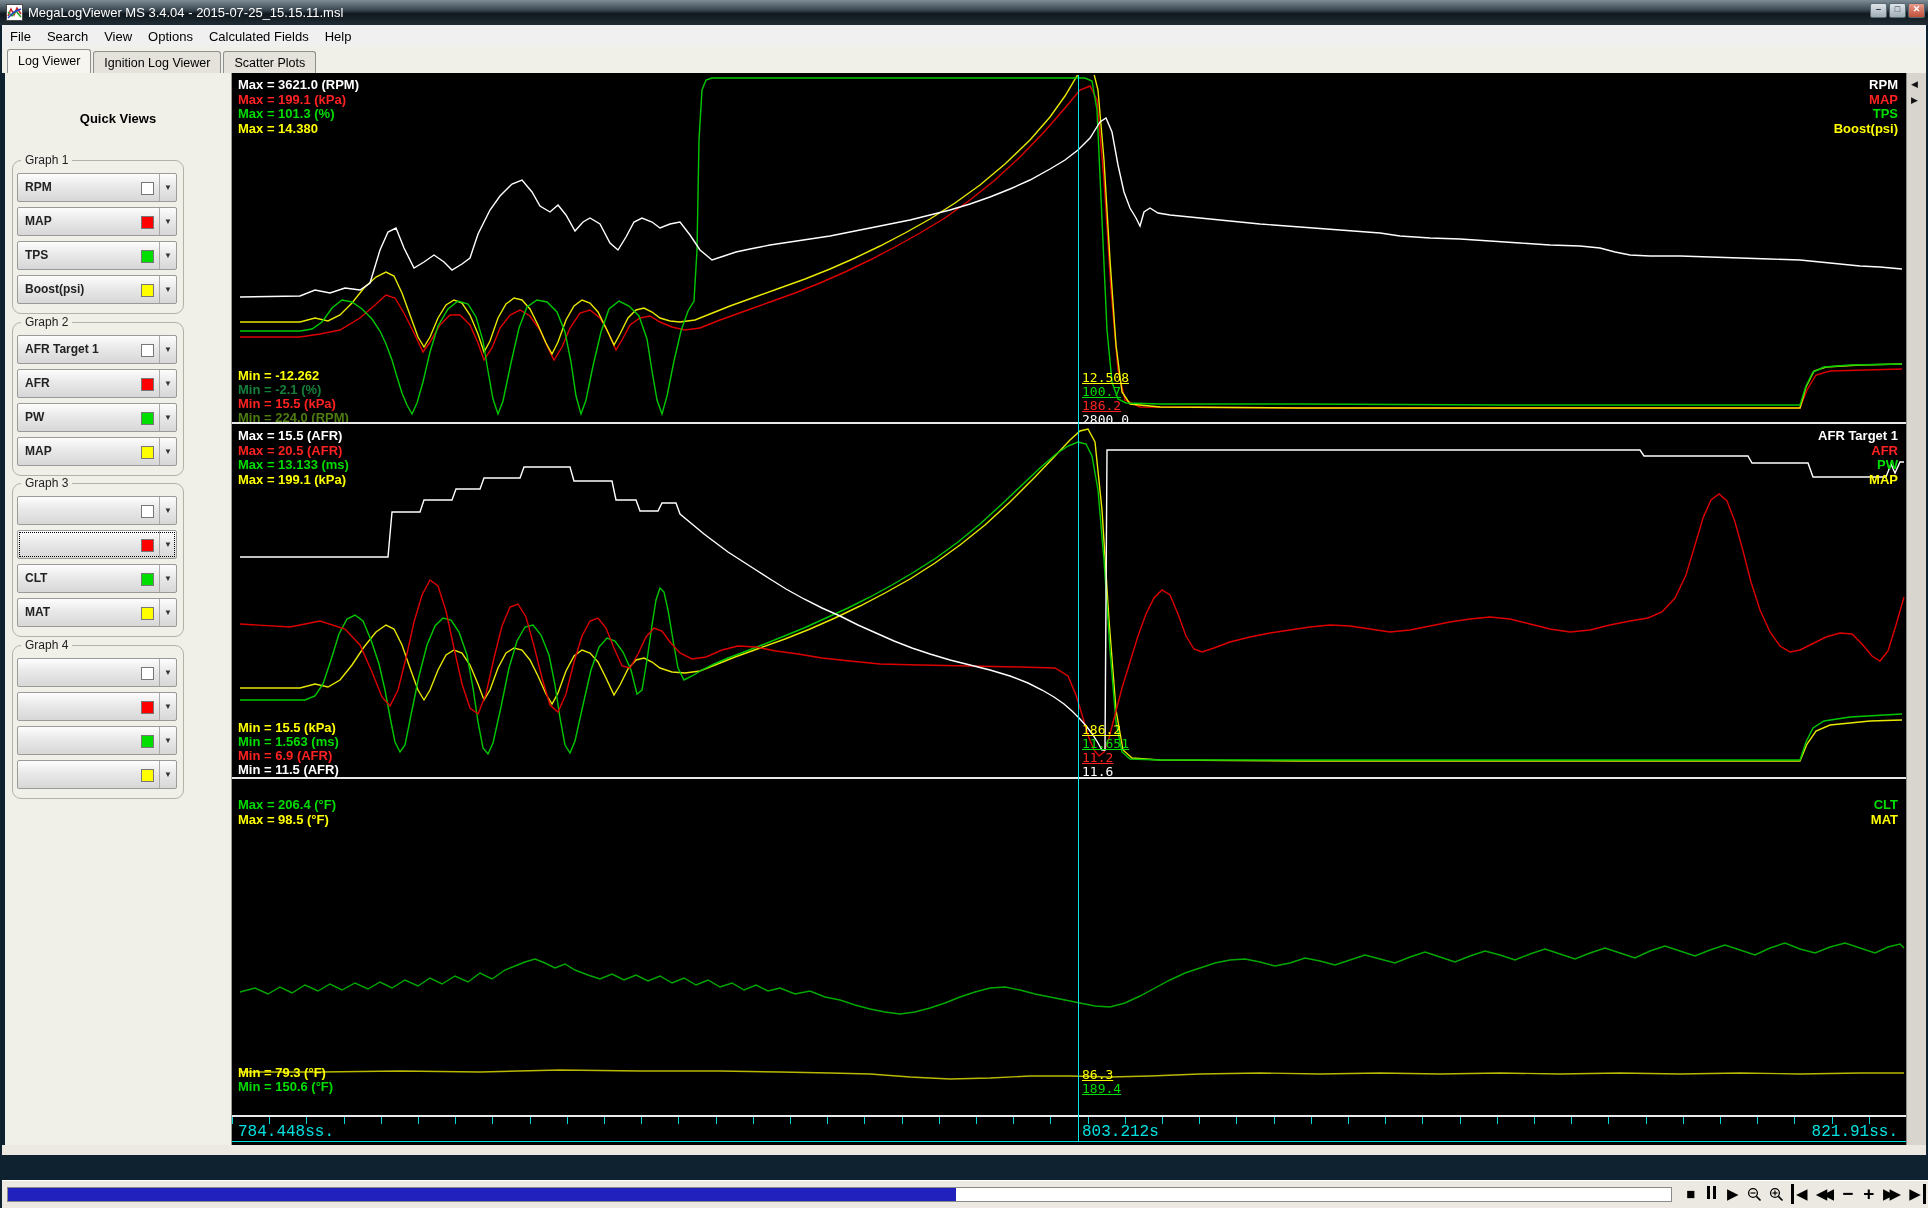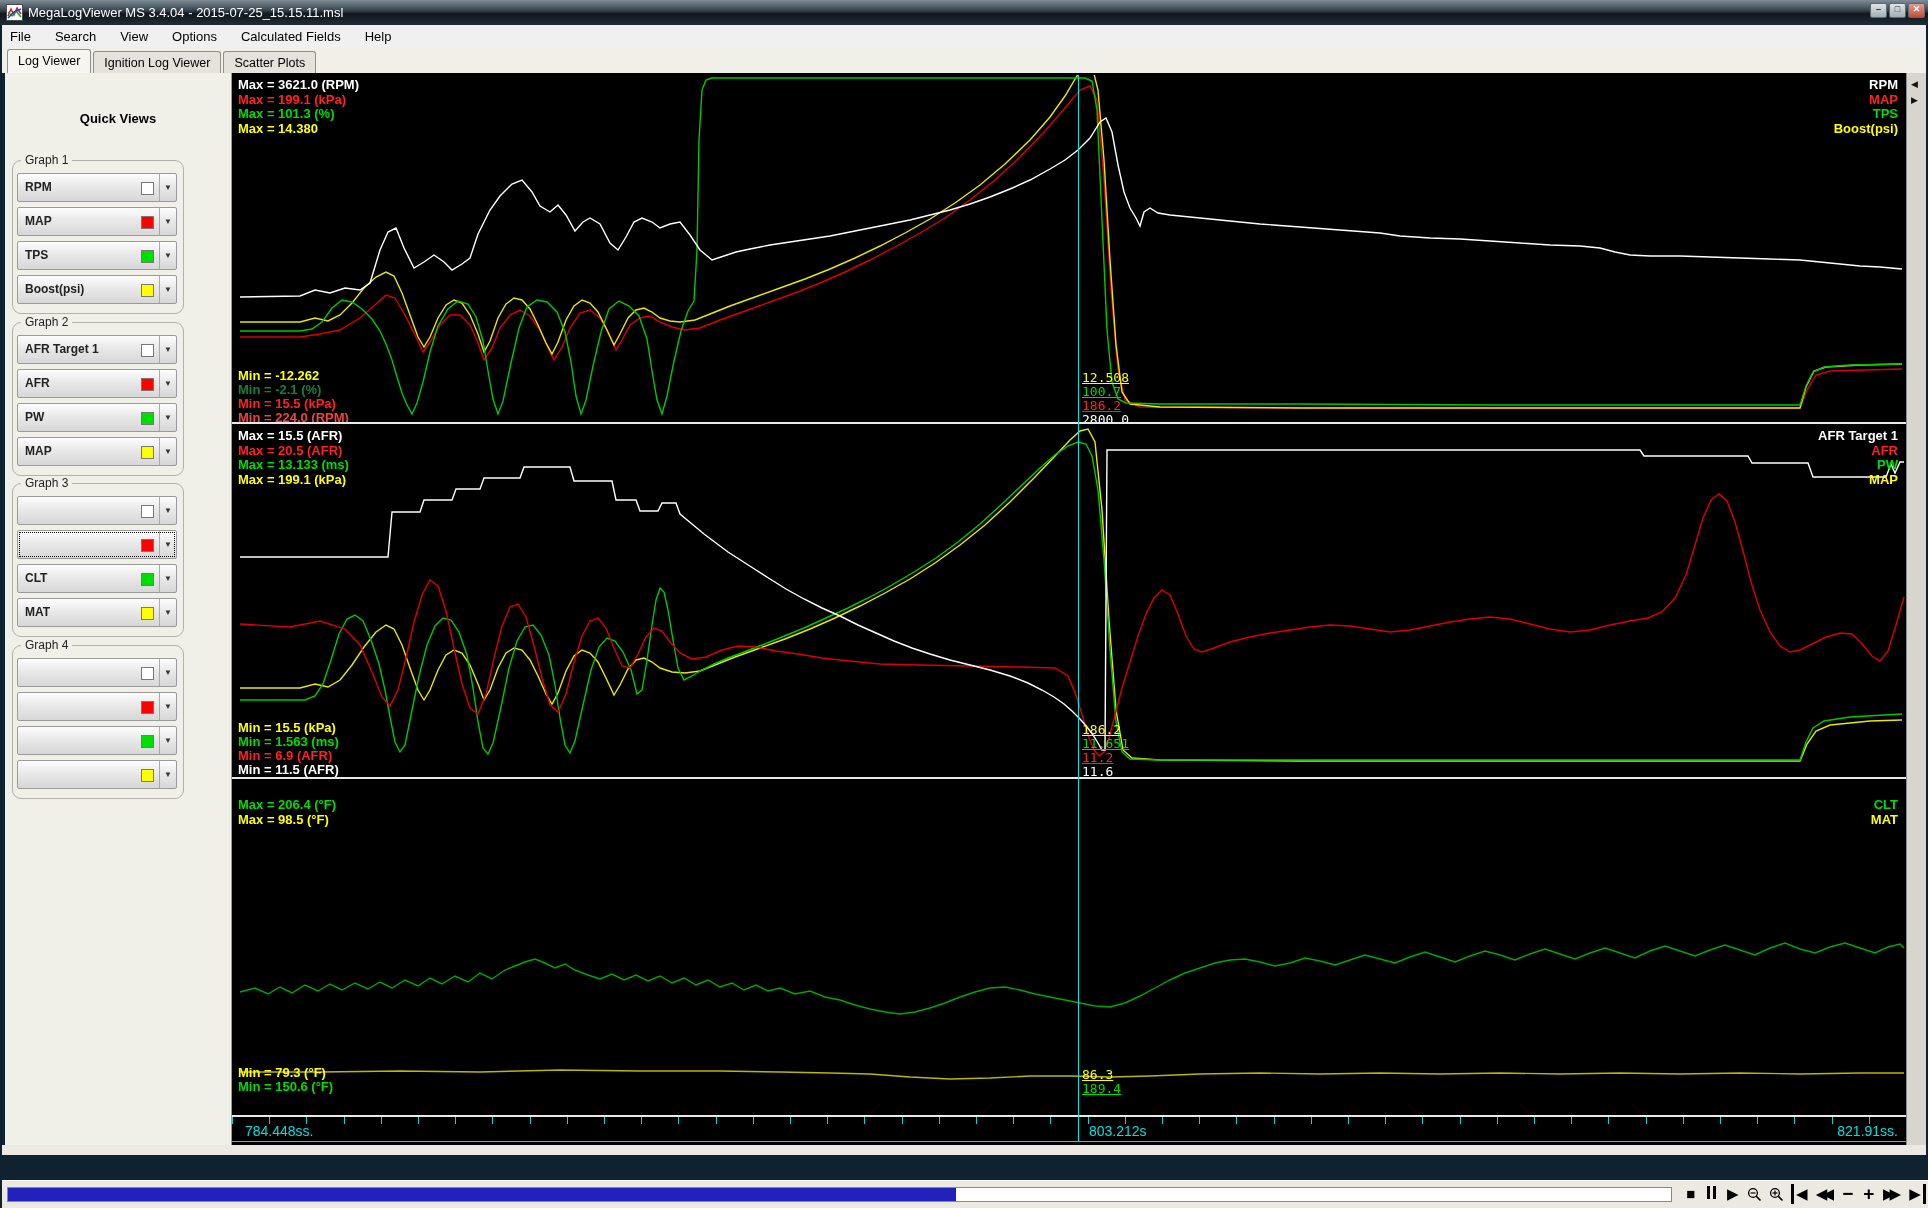--- a/index.html
+++ b/index.html
@@ -9,21 +9,21 @@
     background:linear-gradient(180deg,#7e8d97 0%,#3a4750 40%,#10181e 55%,#202c34 100%);
     display:flex;align-items:center;color:#fff;font-size:13px;}
   #app-icon{width:17px;height:17px;margin:0 5px 0 6px;flex:0 0 auto;}
   #win-btns{position:absolute;right:3px;top:3px;display:flex;gap:2px;}
   .winbtn{width:15px;height:13px;border:1px solid #5a6a74;border-radius:2px;
     background:linear-gradient(#dfe5e9,#9fadb6);color:#1c2a33;font-size:9px;line-height:11px;
     text-align:center;font-weight:bold;}
   .winbtn.close{background:linear-gradient(#e89a8a,#c05038);color:#fff;}
   
   #menubar{position:absolute;left:2px;top:25px;width:1924px;height:22px;background:#f0f0f0;
-    border-bottom:7px solid #be185d;display:flex;align-items:center;font-size:13px;color:#000;gap:8px;}
+    border-bottom:7px solid #be185d;display:flex;align-items:center;font-size:13px;color:#000;}
   .menu-item{padding:2px 8px;}
   
   #tabstrip{position:absolute;left:2px;top:47px;width:1924px;height:26px;background:#f0efe8;
     display:flex;align-items:flex-end;padding-left:5px;box-sizing:border-box;}
   .tab{font-size:12.5px;color:#000;border:1px solid #8f8f8f;border-bottom:none;
     border-radius:3px 3px 0 0;padding:4px 10px 3px 10px;margin-right:2px;background:#e4e2da;}
   .tab.active{background:#f6f5f0;padding-bottom:5px;position:relative;z-index:2;}
   
   #sidebar{position:absolute;left:5px;top:73px;width:227px;height:1072px;background:#f0efe8;
     border-right:1px solid #9a9a94;box-sizing:border-box;}
@@ -47,22 +47,22 @@
   .gsep{position:absolute;left:0;width:1674px;height:2px;background:#e9e9e9;}
   .glabel{position:absolute;font-size:13px;font-weight:bold;line-height:14px;white-space:nowrap;}
   .gcursorval{position:absolute;left:850px;font-size:13px;line-height:14px;
     font-family:"DejaVu Sans Mono",monospace;white-space:nowrap;text-decoration:underline;}
   .glegend{position:absolute;right:8px;text-align:right;font-size:13px;font-weight:bold;line-height:14px;}
   #cursorline{position:absolute;left:846px;top:2px;width:1px;height:1066px;background:#00e8e8;z-index:5;}
   
   #timeline{position:absolute;left:0;top:1044px;width:1674px;height:24px;}
   .tick{position:absolute;top:0;width:1px;height:7px;background:#00d8d8;}
   #tl-bottomline{position:absolute;left:0;top:1068px;width:1674px;height:1px;background:#00e0e0;}
-  .tl-label{position:absolute;top:6px;color:#00e0e0;font-size:14px;
-    font-family:Liberation Sans, sans-serif;white-space:nowrap;margin-left:7px;}
+  .tl-label{position:absolute;top:6px;color:#00e0e0;font-size:16px;
+    font-family:Liberation Mono, monospace;white-space:nowrap;}
   
   #gscroll{position:absolute;left:1906px;top:73px;width:20px;height:1072px;background:#d8d5ce;
     border-left:1px solid #8c8c86;box-sizing:border-box;}
   .gs-arrow{position:absolute;left:4px;font-size:9px;color:#111;}
   
   #bottomgap{position:absolute;left:2px;top:1145px;width:1924px;height:10px;background:#ece9e2;}
   #statusbar{position:absolute;left:2px;top:1155px;width:1924px;height:25px;background:#ece9e2;
     border-top:1px solid #c6c3bc;display:flex;align-items:center;font-size:13px;color:#000;}
   #record-text{margin-left:8px;}
   #badges{position:absolute;right:2px;top:2px;display:flex;}
@@ -278,21 +278,21 @@
           <polyline points="240,331 300,331 312,329 322,322 332,308 342,300 352,302 362,309 372,319 380,331 386,344 392,360 397,377 402,393 407,405 412,414 417,403 423,382 430,352 438,326 448,309 458,301 468,304 476,317 483,341 488,371 493,399 498,414 503,401 511,363 519,328 527,307 537,300 547,302 557,312 565,332 571,362 576,396 581,414 586,400 593,366 601,332 609,309 619,301 629,306 639,316 647,339 652,371 657,400 662,414 667,396 674,361 681,331 688,311 694,301 697,250 699,140 702,90 706,80 712,78 1085,78 1092,81 1097,110 1102,220 1107,330 1112,382 1118,399 1126,403 1160,404 1300,404 1500,405 1700,405 1800,405 1806,386 1813,372 1824,367 1850,365 1902,364 " fill="none" stroke="#00c800" stroke-width="1.4"></polyline>
           <polyline points="240,297 300,296 315,290 330,293 345,288 360,290 370,283 380,250 388,232 396,228 404,248 414,268 424,262 434,255 444,262 452,270 462,264 470,258 478,234 490,210 500,196 512,184 522,180 532,192 540,206 550,212 558,205 566,215 575,231 583,222 590,218 600,224 610,243 618,250 626,237 634,222 642,218 652,222 660,228 670,224 680,222 690,235 700,250 712,260 724,256 736,252 750,249 770,245 790,242 810,239 830,236 850,232 870,228 890,224 910,220 930,215 950,210 970,204 990,197 1010,189 1030,180 1050,169 1065,160 1078,150 1090,138 1100,122 1106,118 1112,132 1118,165 1124,192 1130,208 1136,218 1140,226 1144,212 1150,208 1158,213 1170,215 1190,217 1220,220 1260,224 1300,227 1340,230 1380,233 1400,236 1430,238 1460,239 1490,241 1520,243 1550,245 1580,246 1600,248 1615,252 1630,255 1650,256 1680,256 1710,257 1740,258 1770,259 1800,260 1830,263 1860,266 1880,267 1902,269 " fill="none" stroke="#ffffff" stroke-width="1.4"></polyline>
         </svg>
         <div class="glabel" style="top: 3px; color: rgb(255, 255, 255); left: 6px;">Max = 3621.0 (RPM)</div>
         <div class="glabel" style="top: 17.5px; color: rgb(255, 34, 34); left: 6px;">Max = 199.1 (kPa)</div>
         <div class="glabel" style="top: 32px; color: rgb(0, 221, 0); left: 6px;">Max = 101.3 (%)</div>
         <div class="glabel" style="top: 46.5px; color: rgb(255, 255, 0); left: 6px;">Max = 14.380</div>
         <div class="glabel" style="top: 294px; color: rgb(255, 255, 0); left: 6px;">Min = -12.262</div>
         <div class="glabel" style="top: 308px; color: #15803d; left: 6px;">Min = -2.1 (%)</div>
         <div class="glabel" style="top: 322px; color: rgb(255, 34, 34); left: 6px;">Min = 15.5 (kPa)</div>
-        <div class="glabel" style="top: 336px; color: #ef4444; left: 6px;">Min = 224.0 (RPM)</div>
+        <div class="glabel" style="top: 336px; color: #4d7c0f; left: 6px;">Min = 224.0 (RPM)</div>
         <div class="gcursorval" style="top: 296px; color: rgb(255, 255, 0);">12.508</div>
         <div class="gcursorval" style="top: 310px; color: rgb(0, 221, 0);">100.7</div>
         <div class="gcursorval" style="top: 324px; color: rgb(255, 34, 34);">186.2</div>
         <div class="gcursorval" style="top: 338px; color: rgb(255, 255, 255);">2800.0</div>
         <div class="glegend" style="top: 3px; color: rgb(255, 255, 255);">RPM</div>
         <div class="glegend" style="top: 17.5px; color: rgb(255, 34, 34);">MAP</div>
         <div class="glegend" style="top: 32px; color: rgb(0, 221, 0);">TPS</div>
         <div class="glegend" style="top: 46.5px; color: rgb(255, 255, 0);">Boost(psi)</div>
       </div>
       <div class="gpanel" style="top: 352px; height: 352px;">

